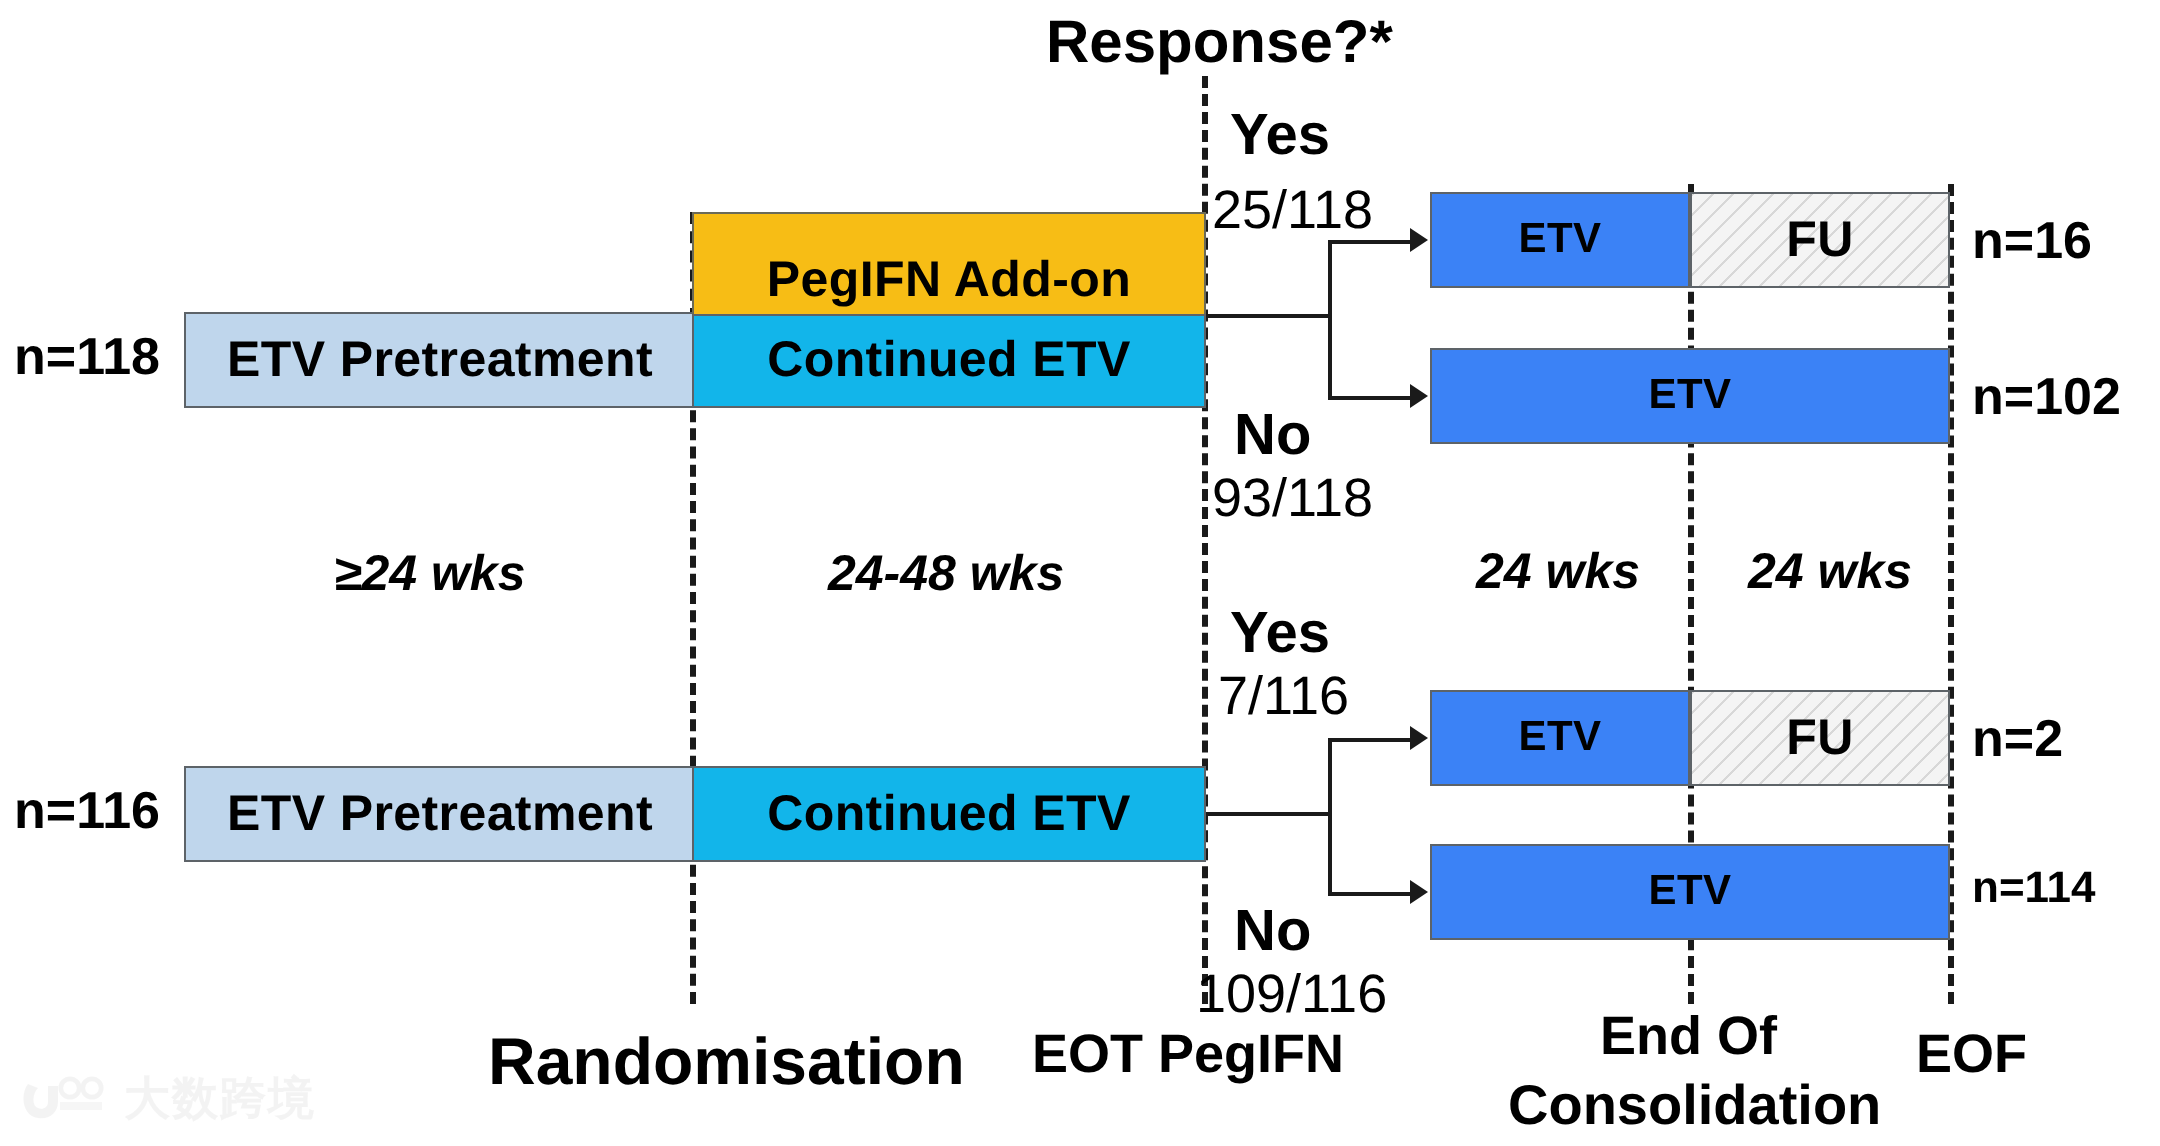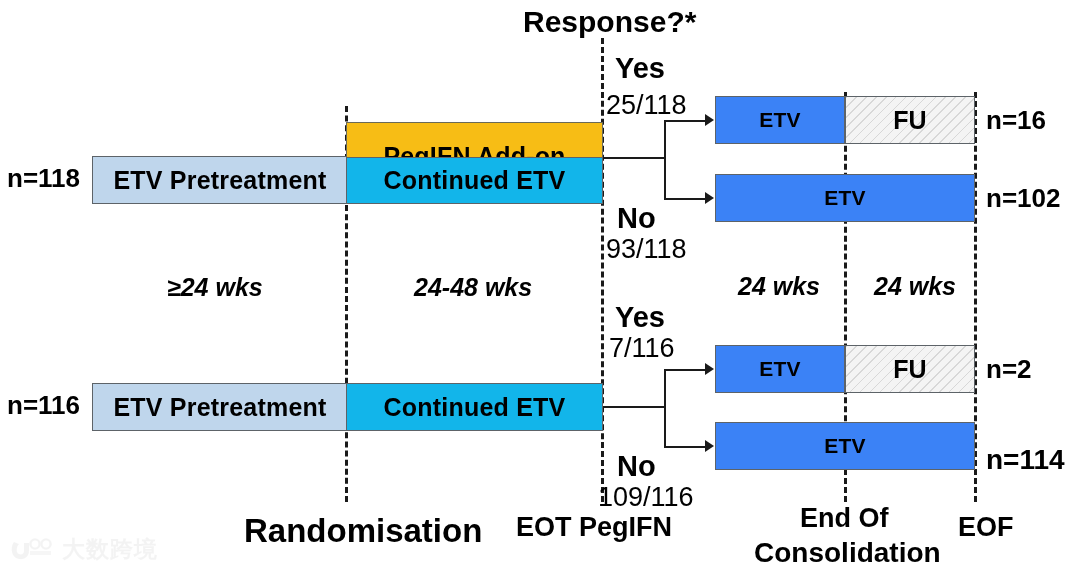--- a/index.html
+++ b/index.html
@@ -127,21 +127,21 @@
   <div class="vline" style="left:844px;top:92px;height:410px;"></div>
 
   <div class="vline" style="left:974px;top:92px;height:410px;"></div>
 
   <div class="txt b" style="left:523px;top:7px;font-size:30px;">Response?*</div>
 
   <div class="txt b" style="left:7px;top:165px;font-size:26px;text-align:right;">n=118</div>
 
   <div class="box box-pre" style="left:92px;top:156px;width:256px;height:48px;">ETV Pretreatment</div>
 
-  <div class="box box-orange" style="left:346px;top:122px;width:257px;height:68px;text-decoration:underline;">PegIFN Add-on</div>
+  <div class="box box-orange" style="left:346px;top:106px;width:257px;height:68px;">PegIFN Add-on</div>
 
   <div class="box box-cyan" style="left:346px;top:157px;width:257px;height:47px;">Continued ETV</div>
 
   <div class="hline" style="left:603px;top:157px;width:62px;"></div>
   <div class="vconn" style="left:664px;top:120px;height:79px;"></div>
   <div class="hline" style="left:664px;top:120px;width:43px;"></div>
   <div class="arrowhead" style="left:705px;top:114px;"></div>
   <div class="hline" style="left:664px;top:198px;width:43px;"></div>
   <div class="arrowhead" style="left:705px;top:192px;"></div>
 
@@ -180,21 +180,21 @@
   <div class="txt" style="left:609px;top:335px;font-size:27px;">7/116</div>
 
   <div class="txt b" style="left:617px;top:452px;font-size:29px;">No</div>
   <div class="txt" style="left:598px;top:484px;font-size:27px;">109/116</div>
 
   <div class="box box-etv" style="left:715px;top:345px;width:130px;height:48px;">ETV</div>
   <div class="box box-fu" style="left:845px;top:345px;width:130px;height:48px;">FU</div>
   <div class="txt b" style="left:986px;top:356px;font-size:26px;">n=2</div>
 
   <div class="box box-etv" style="left:715px;top:422px;width:260px;height:48px;">ETV</div>
-  <div class="txt b" style="left:986px;top:433px;font-size:28px;margin-top:13px;">n=114</div>
+  <div class="txt b" style="left:986px;top:433px;font-size:22px;">n=114</div>
 
   <div class="txt b" style="left:244px;top:514px;font-size:33px;">Randomisation</div>
   <div class="txt b" style="left:516px;top:514px;font-size:27px;">EOT PegIFN</div>
   <div class="txt b" style="left:800px;top:505px;font-size:27px;text-align:center;">End Of</div>
   <div class="txt b" style="left:754px;top:539px;font-size:28px;">Consolidation</div>
   <div class="txt b" style="left:958px;top:514px;font-size:27px;">EOF</div>
 
   <div id="watermark">
     <svg width="44" height="26" viewBox="0 0 44 26" aria-hidden="true">
       <path d="M4 5 C0 10, 1 21, 9 22 C15 23, 19 19, 19 14 L19 6 L14 6 L14 14 C14 17, 11 18, 9 17 C6 16, 6 10, 9 7 Z" fill="#e9e9e9"></path>

